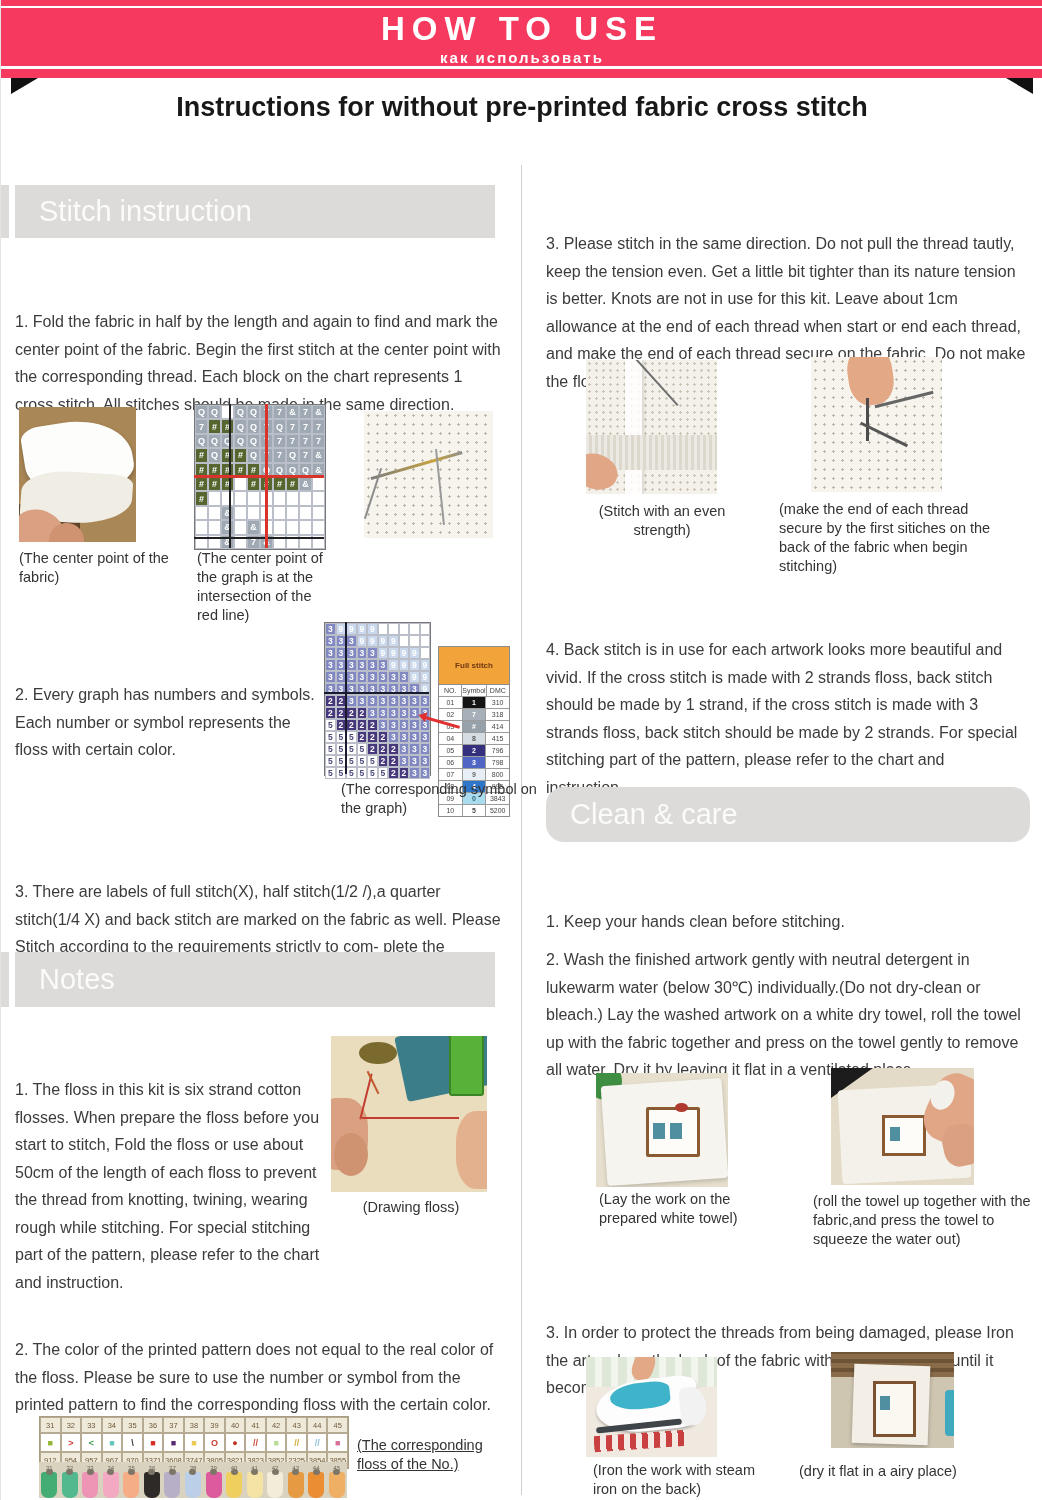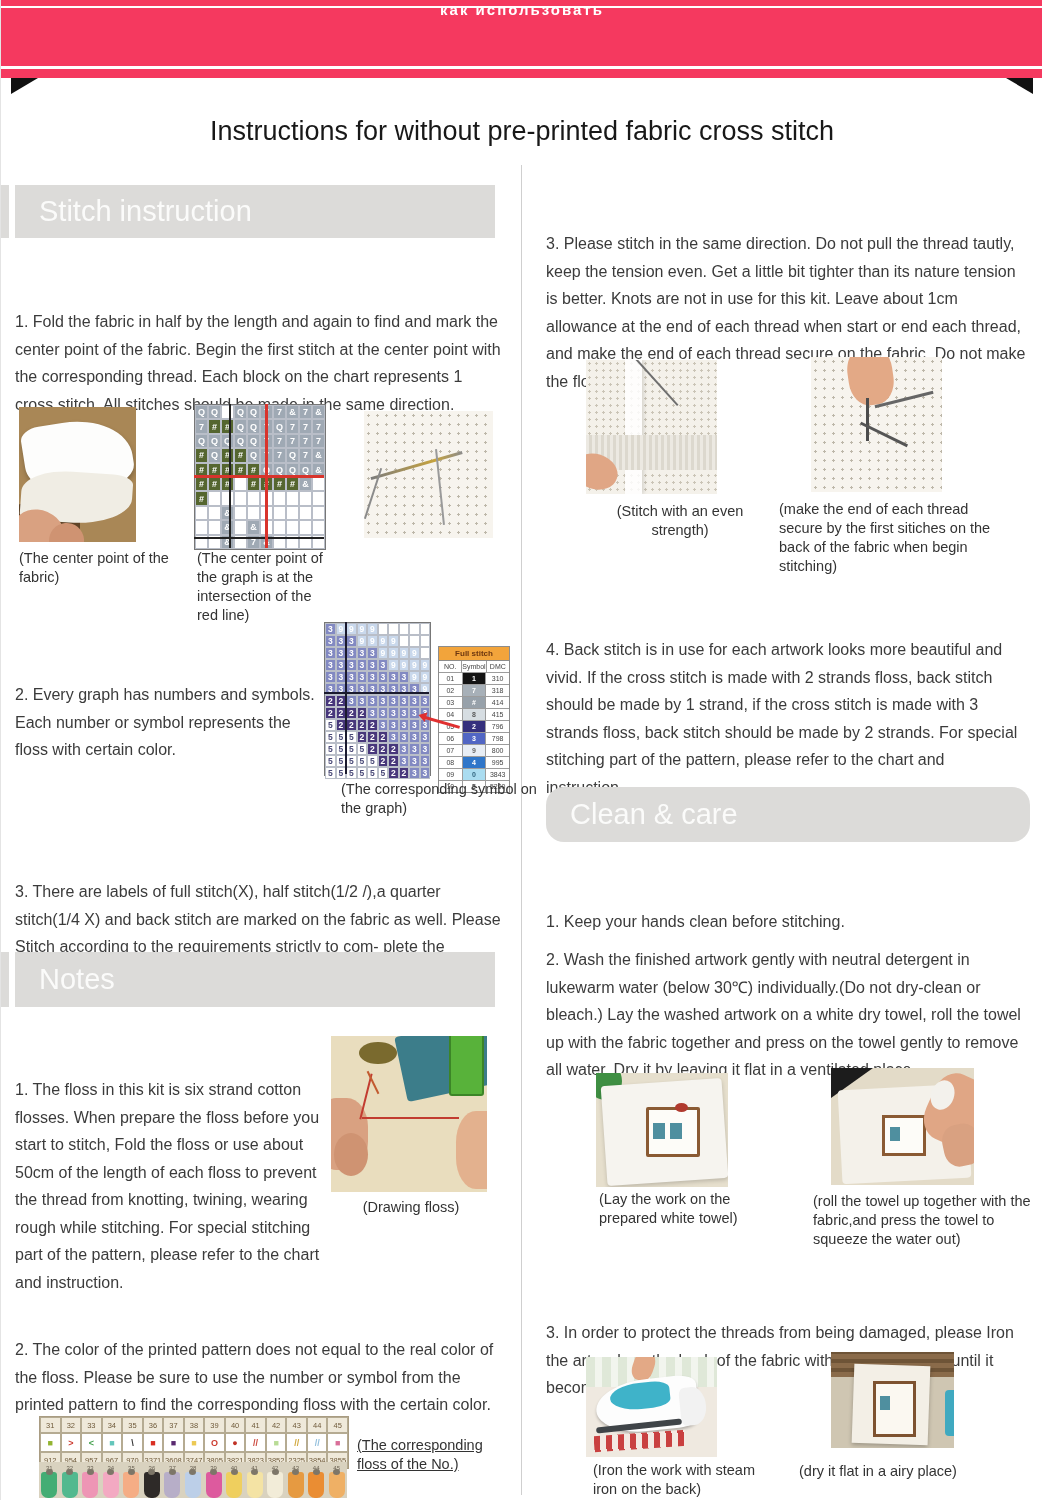--- a/index.html
+++ b/index.html
@@ -12,21 +12,21 @@
   .banner .hl{position:absolute;left:0;width:100%;background:#fff;}
   .hl.top{top:6px;height:2px;}
   .hl.bot{bottom:9px;height:3px;}
   .banner-title{margin-top:10px;font-size:33px;font-weight:bold;color:#fff;letter-spacing:7px;}
   .banner-sub{font-size:15px;font-weight:bold;color:#fff;letter-spacing:2px;margin-top:1px;}
   .fold{position:absolute;top:78px;width:0;height:0;}
   .fold.l{left:10px;border-top:16px solid #111;border-right:27px solid transparent;}
   .fold.r{right:10px;border-top:16px solid #111;border-left:27px solid transparent;}
 
   .page-title{position:absolute;top:92px;left:0;width:100%;text-align:center;
-              font-size:27px;font-weight:normal;color:#181818;margin-top:24px;}
+              font-size:27px;font-weight:bold;color:#181818;}
 
   .divider{position:absolute;left:520px;top:165px;width:1px;height:1330px;background:#cfcfcf;}
 
   
   .secbar{position:absolute;background:#dcdbd9;color:#fbfbfa;font-size:29px;
           display:flex;align-items:center;padding-left:24px;box-sizing:border-box;}
   .edgestrip{position:absolute;left:0;width:8px;background:#dcdbd9;}
 
   
   .para{position:absolute;font-size:16px;line-height:1.72;color:#3b3b3b;margin-top:48px;}
@@ -51,21 +51,21 @@
   .c-w{background:#ffffff;}
   .c-m{background:#8289c2;}
   .c-l{background:#c9d8ec;}
   .c-d{background:#47377b;}
   .c-f{background:#ffffff;color:#4a4a78;}
   .oline{position:absolute;z-index:3;}
 
   
   .fstable{position:absolute;border:1px solid #8c8c8c;background:#fff;font-size:7px;color:#444;}
   .fs-head{background:#f2a43b;color:#6d3710;font-weight:bold;text-align:center;font-size:8px;
-           padding:2px 0;border-bottom:1px solid #8c8c8c;}
+           padding:14px 0;border-bottom:1px solid #8c8c8c;}
   .fs-row{display:flex;border-bottom:0.5px solid #9c9c9c;height:11px;align-items:stretch;}
   .fs-row:last-child{border-bottom:none;}
   .fs-c{flex:1;display:flex;align-items:center;justify-content:center;border-right:0.5px solid #9c9c9c;}
   .fs-c:last-child{border-right:none;}
   .fs-sym{font-weight:bold;width:100%;height:100%;display:flex;align-items:center;justify-content:center;}
 
   .arrow{position:absolute;height:3px;background:#e03030;transform-origin:left center;z-index:5;}
   .arrow::before{content:"";position:absolute;left:-7px;top:-4px;border-right:8px solid #e03030;
                  border-top:5px solid transparent;border-bottom:5px solid transparent;}
 
@@ -83,20 +83,21 @@
   .skein::before{content:"";position:absolute;top:-3px;left:50%;margin-left:-3.5px;width:7px;height:6px;
                  border-radius:50%;background:#7d7668;}
 </style>
 </head>
 <body>
 
 <div class="page">
 
   <div class="banner">
     <div class="hl top"></div>
+    <div class="banner-title">HOW TO USE</div>
     <div class="banner-sub">как использовать</div>
     <div class="hl bot"></div>
   </div>
   <div class="fold l"></div>
   <div class="fold r"></div>
 
   <div class="page-title">Instructions for without pre-printed fabric cross stitch</div>
 
   <div class="divider"></div>
 
@@ -588,21 +589,21 @@
   <div class="cap" style="left:356px;top:1436px;width:150px;text-decoration:underline;">(The corresponding floss of the No.)</div>
 
   <div class="para" style="left:545px;top:182px;width:480px;">3. Please stitch in the same direction. Do not pull the thread tautly, keep the tension even. Get a little bit tighter than its nature tension is better. Knots are not in use for this kit. Leave about 1cm allowance at the end of each thread when start or end each thread, and make the end of each thread secure on the fabric. Do not make the floss ends twisted.</div>
 
   <div class="photo aida2" style="left:585px;top:360px;width:131px;height:134px;">
     <div style="left:30%;top:0;width:13%;height:100%;background:rgba(255,255,255,.85);box-shadow:2px 0 4px rgba(0,0,0,.12);"></div>
     <div style="left:34%;top:-6%;width:54%;height:2.2px;background:#6f6f6f;transform:rotate(48deg);transform-origin:left top;"></div>
     <div style="left:0;bottom:18%;width:100%;height:26%;background:repeating-linear-gradient(90deg,#ece9e2 0 3px,#dcd8ce 3px 6px);"></div>
     <div style="left:-10%;bottom:4%;width:34%;height:26%;background:#e0a685;border-radius:50%;transform:rotate(18deg);"></div>
   </div>
-  <div class="cap center" style="left:586px;top:502px;width:186px;">(Stitch with an even strength)</div>
+  <div class="cap center" style="left:568px;top:502px;width:186px;">(Stitch with an even strength)</div>
 
   <div class="photo aida" style="left:810px;top:357px;width:131px;height:135px;">
     <div style="left:28%;top:-8%;width:34%;height:44%;background:#e3a986;border-radius:42%;transform:rotate(-8deg);"></div>
     <div style="left:42%;top:30%;width:2.5px;height:32%;background:#4c4c4c;"></div>
     <div style="left:36%;top:56%;width:40%;height:3px;background:#555;transform:rotate(26deg);"></div>
     <div style="left:48%;top:30%;width:46%;height:2.5px;background:#666;transform:rotate(-14deg);"></div>
   </div>
   <div class="cap" style="left:778px;top:500px;width:236px;">(make the end of each thread secure by the first sitiches on the back of the fabric when begin stitching)</div>
 
   <div class="para" style="left:545px;top:588px;width:480px;">4. Back stitch is in use for each artwork looks more beautiful and vivid. If the cross stitch is made with 2 strands floss, back stitch should be made by 1 strand, if the cross stitch is made with 3 strands floss, back stitch should be made by 2 strands. For special stitching part of the pattern, please refer to the chart and instruction.</div>

